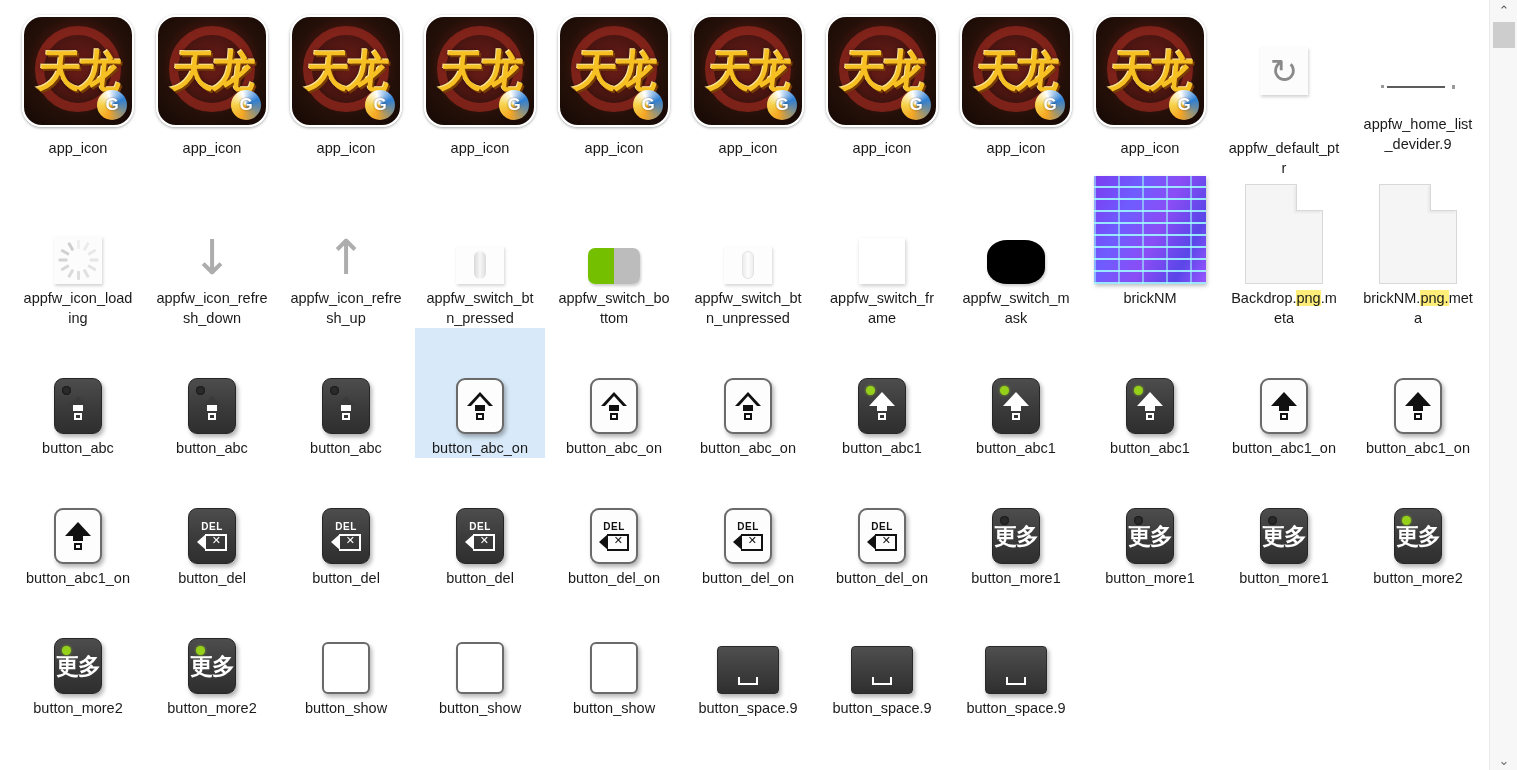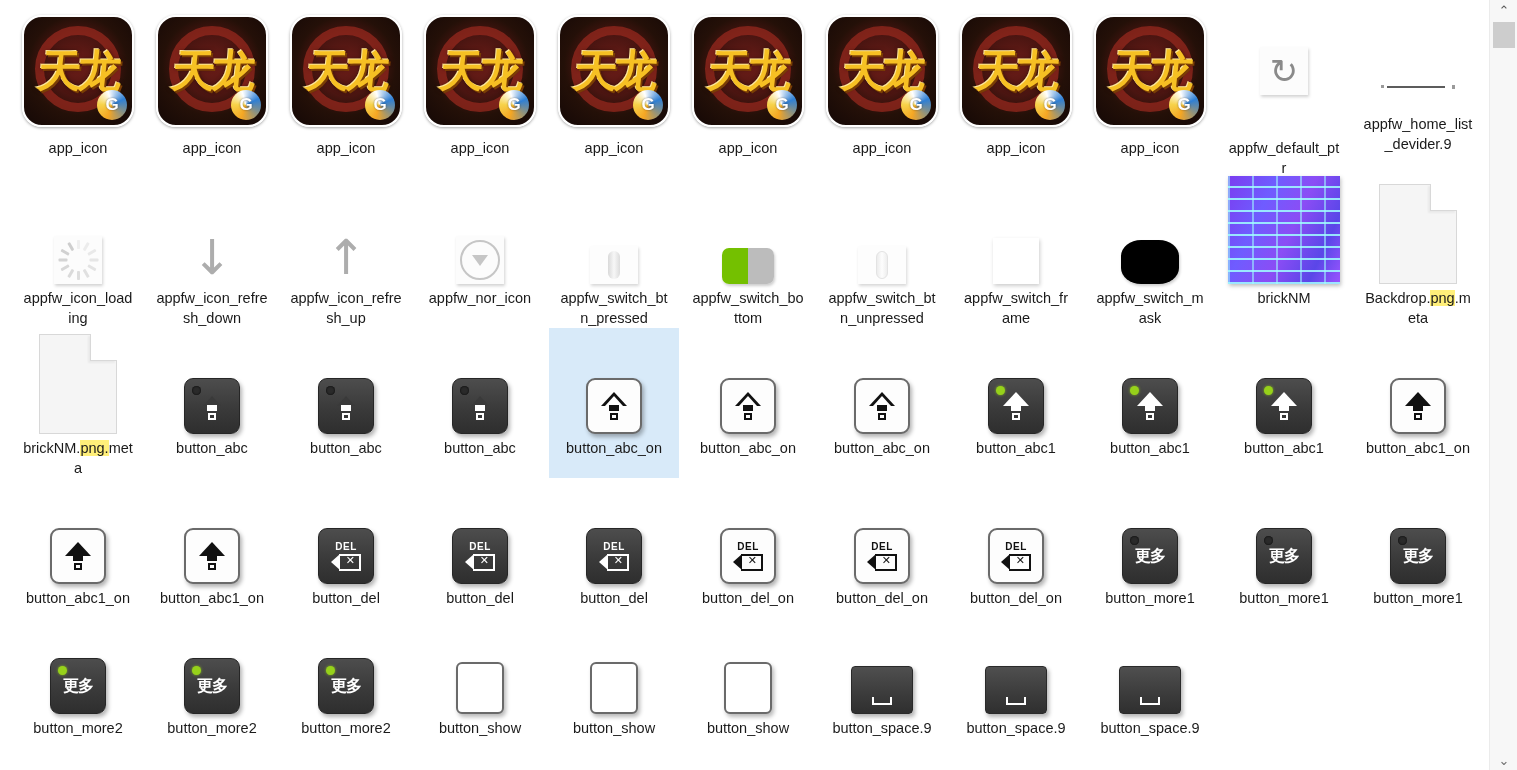--- a/index.html
+++ b/index.html
@@ -122,21 +122,21 @@
     box-shadow:-2px 2px 2px rgba(0,0,0,.05);}
 
   .bricknm{width:112px;height:108px;box-shadow:1px 2px 4px rgba(0,0,0,.25);
     background:
       repeating-linear-gradient(0deg,rgba(160,255,255,.85) 0 2px,transparent 2px 12px),
       repeating-linear-gradient(90deg,rgba(160,255,255,.55) 0 2px,transparent 2px 24px),
       linear-gradient(115deg,#7b3cf0,#6f5cff 30%,#8b4df5 55%,#5a46e8 80%,#9b55ff);
   }
 
   
-  .key{width:56px;height:56px;border-radius:9px;position:relative;
+  .key{width:48px;height:56px;border-radius:9px;position:relative;
     display:flex;align-items:center;justify-content:center;
     box-shadow:2px 3px 4px rgba(0,0,0,.3);box-sizing:border-box;}
   .key.dark{background:linear-gradient(180deg,#4d4d4d,#3a3a3a 55%,#2e2e2e);border:1px solid #262626;}
   .key.light{background:#fdfdfd;border:2px solid #6a6a6a;}
   .key .led{position:absolute;left:7px;top:7px;width:9px;height:9px;border-radius:50%;}
   .key .led.off{background:#2a2a2a;box-shadow:inset 0 0 2px #000;}
   .key .led.on{background:#96d11a;box-shadow:0 0 3px rgba(150,209,26,.8);}
 
   .shiftglyph{position:relative;width:26px;height:28px;}
   .shiftglyph .tri{position:absolute;left:0;top:0;width:0;height:0;
@@ -159,21 +159,21 @@
   .delglyph .txt{font-size:10px;font-weight:bold;letter-spacing:.5px;margin-bottom:2px;}
   .delglyph .bk{position:relative;width:30px;height:17px;}
   .delglyph .bk .body{position:absolute;right:0;top:0;width:22px;height:17px;
     border:2px solid currentColor;border-left:none;box-sizing:border-box;}
   .delglyph .bk .tip{position:absolute;left:0;top:0;width:0;height:0;
     border-top:8.5px solid transparent;border-bottom:8.5px solid transparent;border-right:9px solid currentColor;}
   .delglyph .bk .x{position:absolute;right:6px;top:1px;font-size:11px;font-weight:bold;}
   .key.dark .delglyph{color:#fff;}
   .key.light .delglyph{color:#111;}
 
-  .moreglyph{font-family:"DejaVu Sans",sans-serif;font-weight:bold;font-size:16px;color:#fff;
+  .moreglyph{font-family:"DejaVu Sans",sans-serif;font-weight:bold;font-size:23px;color:#fff;
     line-height:1;letter-spacing:-1px;text-align:right;}
 
   .spacekey{width:62px;height:48px;border-radius:4px;position:relative;
     background:linear-gradient(180deg,#4f4f4f,#3b3b3b 60%,#2f2f2f);
     border:1px solid #2a2a2a;box-shadow:2px 3px 4px rgba(0,0,0,.3);
     display:flex;align-items:flex-end;justify-content:center;padding-bottom:8px;box-sizing:border-box;}
   .spacekey .u{width:20px;height:8px;border:2px solid #fff;border-top:none;box-sizing:border-box;}
 
   .showkey{width:48px;height:52px;border-radius:6px;background:#fff;border:2px solid #6a6a6a;
     box-shadow:2px 3px 4px rgba(0,0,0,.28);box-sizing:border-box;}
@@ -316,30 +316,20 @@
           <div class="label">appfw_icon_refresh_down</div>
         </div>
         <div class="tile">
           <div class="thumb">
             <div class="sp bigarrow" style="background: transparent; box-shadow: none;">↑</div>
           </div>
           <div class="label">appfw_icon_refresh_up</div>
         </div>
         <div class="tile">
           <div class="thumb">
-            <div class="sp sp48 noricon">
-              <div class="c">
-                <div class="t"></div>
-              </div>
-            </div>
-          </div>
-          <div class="label">appfw_nor_icon</div>
-        </div>
-        <div class="tile">
-          <div class="thumb">
             <div class="switchbtn">
               <div class="knob"></div>
             </div>
           </div>
           <div class="label">appfw_switch_btn_pressed</div>
         </div>
         <div class="tile">
           <div class="thumb">
             <div class="switchbottom">
               <div class="g"></div>

